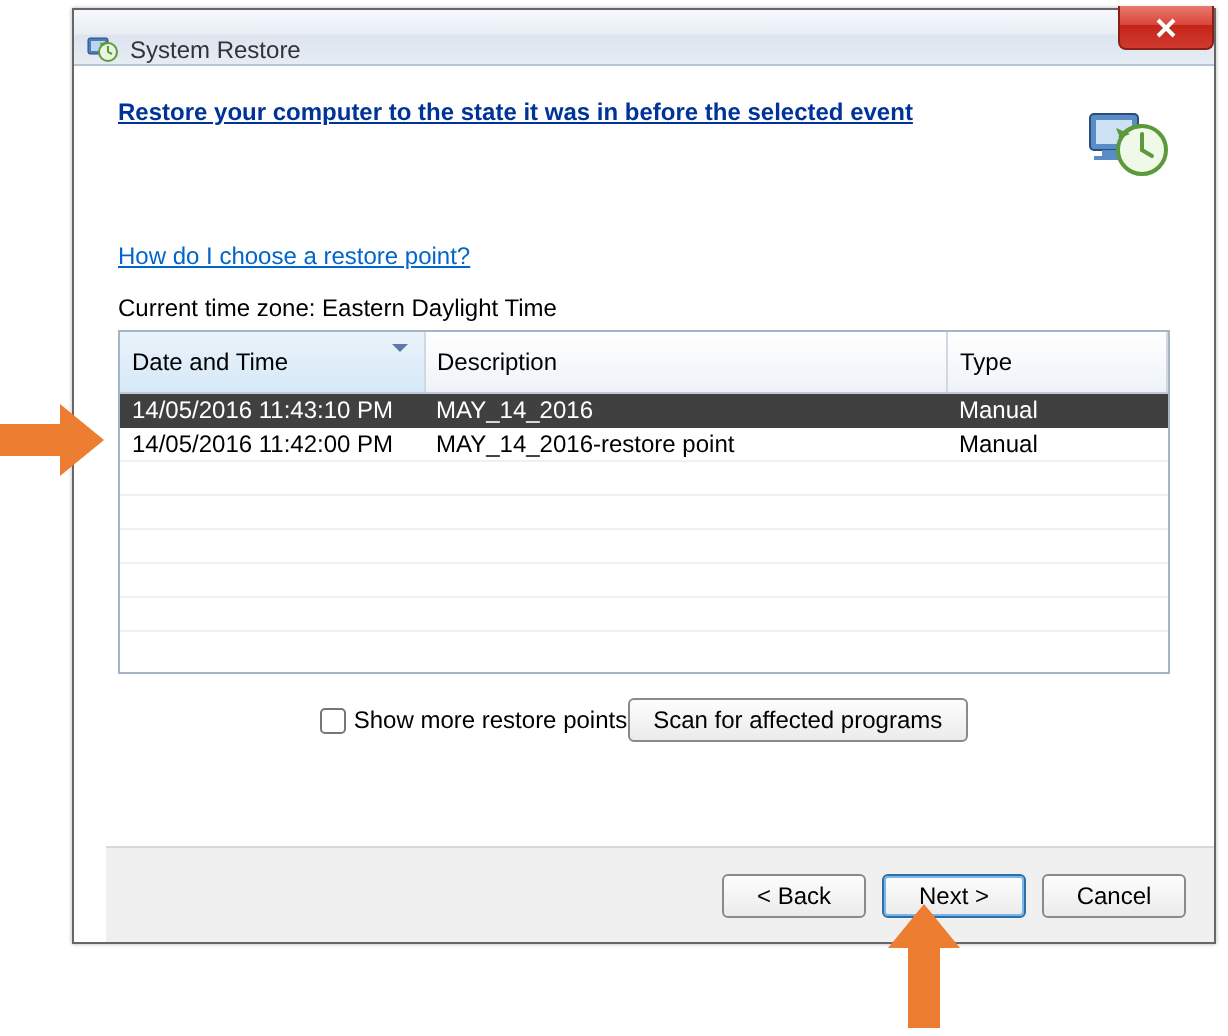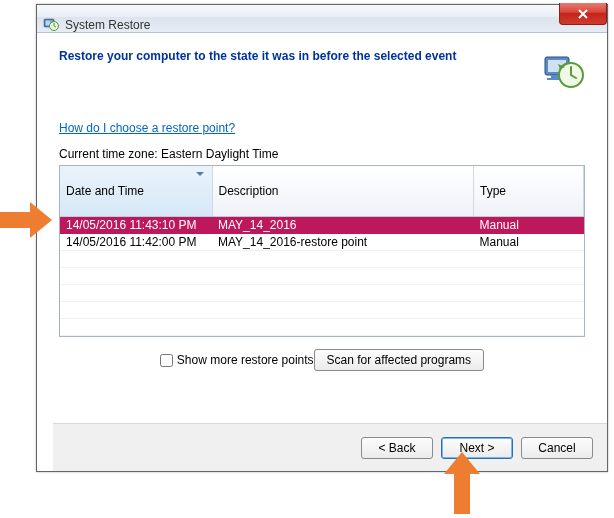--- a/index.html
+++ b/index.html
@@ -65,20 +65,21 @@
   .heading-row {
     display: flex;
     align-items: flex-start;
     justify-content: space-between;
   }
   .heading {
     font-weight: bold;
     color: #003399;
     font-size: 12px;
     margin-top: 2px;
+    text-decoration: underline;
   }
   .big-icon {
     width: 44px; height: 44px;
     position: relative;
     flex: 0 0 auto;
     margin-left: 10px;
   }
   .link {
     color: #0066cc;
     text-decoration: underline;
@@ -103,21 +104,21 @@
     width: 100%;
     border-collapse: collapse;
     table-layout: fixed;
   }
   thead th {
     background: linear-gradient(to bottom, #ffffff, #eef2f8);
     border-right: 1px solid #d0d8e4;
     border-bottom: 1px solid #c0cad8;
     font-weight: normal;
     text-align: left;
-    padding: 18px 6px;
+    padding: 8px 6px;
     font-size: 12px;
     color: #000;
     position: relative;
   }
   thead th.sorted {
     background: linear-gradient(to bottom, #eaf3fb, #d6e8f7);
   }
   thead th .sort-glyph {
     position: absolute;
     right: 8px;
@@ -128,21 +129,21 @@
     border-top: 4px solid #5a7ba8;
   }
   tbody td {
     padding: 1px 6px;
     font-size: 12px;
     height: 17px;
     white-space: nowrap;
     overflow: hidden;
   }
   tbody tr.selected td {
-    background: #be185d;
+    background: #404040;
     color: #fff;
   }
   tbody tr.filler td {
     border-top: 1px solid #f0f0f0;
     height: 17px;
   }
   .below-table {
     display: flex;
     justify-content: center;
     align-items: center;

